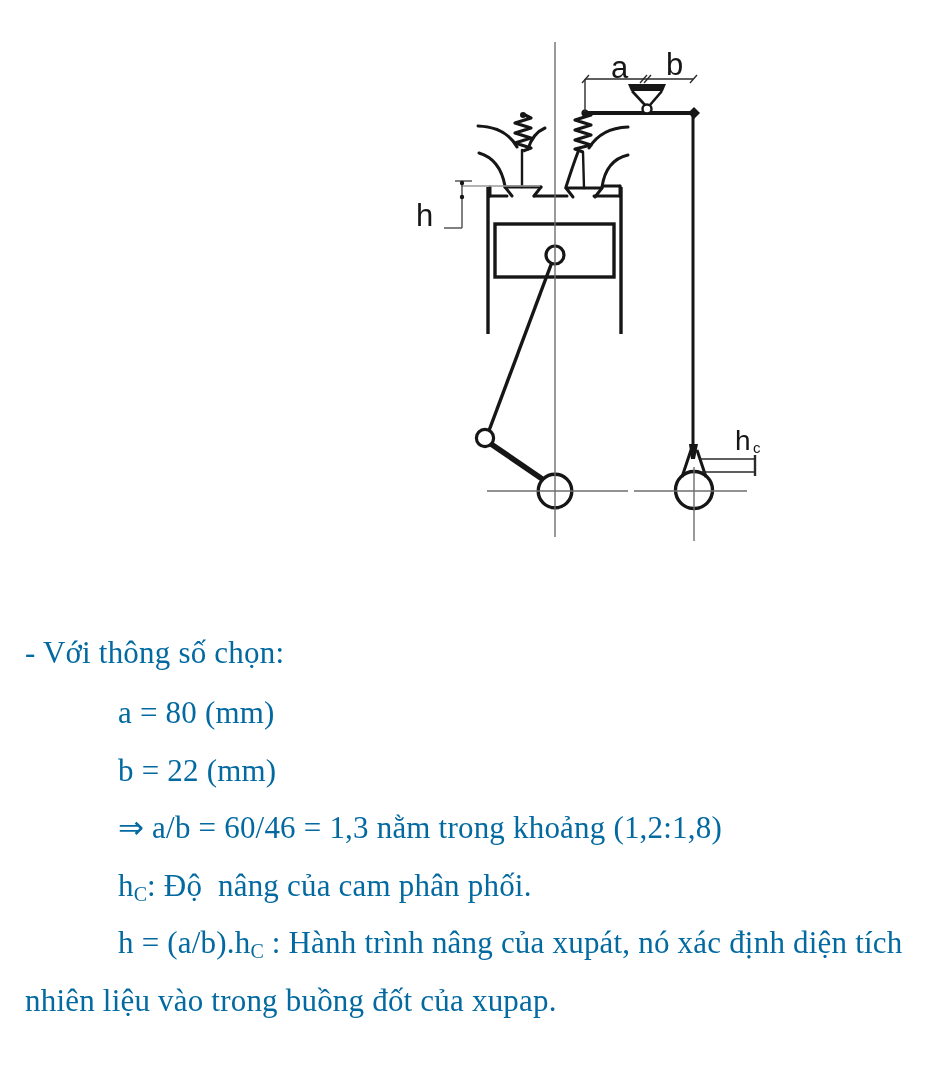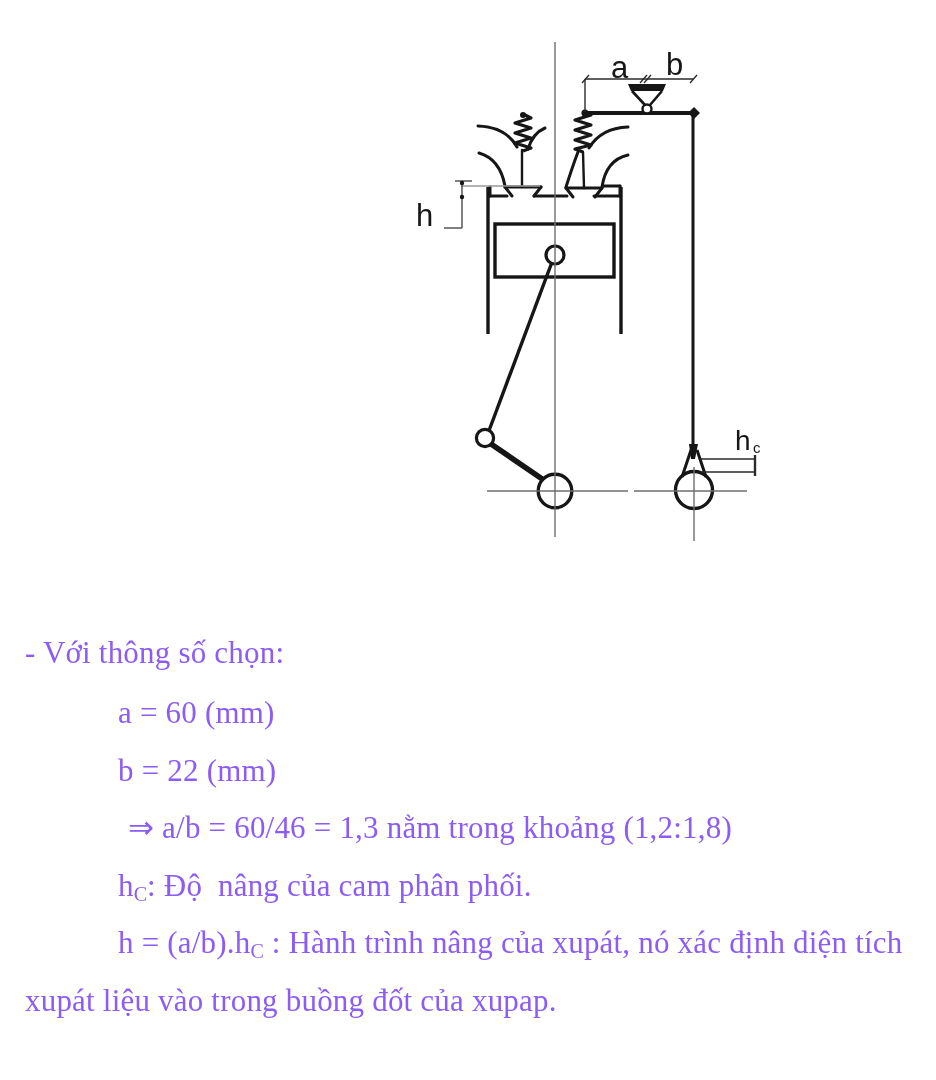--- a/index.html
+++ b/index.html
@@ -8,21 +8,21 @@
     width:936px;height:1080px;
     background:#ffffff;
     overflow:hidden;
     font-family:"Liberation Serif", serif;
   }
   .diagram{position:absolute;left:0;top:0;}
   .tl{
     position:absolute;
     font-size:31px;
     line-height:38px;
-    color:#8b5cf6;
+    color:#0369a1;
     white-space:pre;
     letter-spacing:0.2px;
   }
   .tl .subscript{
     font-size:20px;
     position:relative;
     top:5px;
     letter-spacing:0;
   }
   svg text{
@@ -143,25 +143,25 @@
     <text x="666" y="75" font-size="31">b</text>
     <text x="416" y="226" font-size="31">h</text>
     <g>
       <text x="735" y="450" font-size="28">h</text>
       <text x="753" y="453" font-size="15">c</text>
     </g>
   </svg>
 
   <div class="tl" style="left:25px;top:634px"><span>- Với thông số chọn:</span></div>
 
-  <div class="tl" style="left:118px;top:694px"><span>a = 60 (mm)</span></div>
+  <div class="tl" style="left:118px;top:694px"><span>a = 80 (mm)</span></div>
 
   <div class="tl" style="left:118px;top:752px"><span>b = 22 (mm)</span></div>
 
-  <div class="tl" style="left:128px;top:809px"><span>⇒ a/b = 60/46 = 1,3 nằm trong khoảng (1,2:1,8)</span></div>
+  <div class="tl" style="left:118px;top:809px"><span>⇒ a/b = 60/46 = 1,3 nằm trong khoảng (1,2:1,8)</span></div>
 
   <div class="tl" style="left:118px;top:924px"><span>h = (a/b).h</span><span class="subscript">C</span><span> : Hành trình nâng của xupát, nó xác định diện tích</span></div>
 
   <div class="tl" style="left:118px;top:867px"><span>h</span><span class="subscript">C</span><span>: Độ  nâng của cam phân phối.</span></div>
 
-  <div class="tl" style="left:25px;top:982px"><span>xupát liệu vào trong buồng đốt của xupap.</span></div>
+  <div class="tl" style="left:25px;top:982px"><span>nhiên liệu vào trong buồng đốt của xupap.</span></div>
 
 </div>
 
 </body></html>

